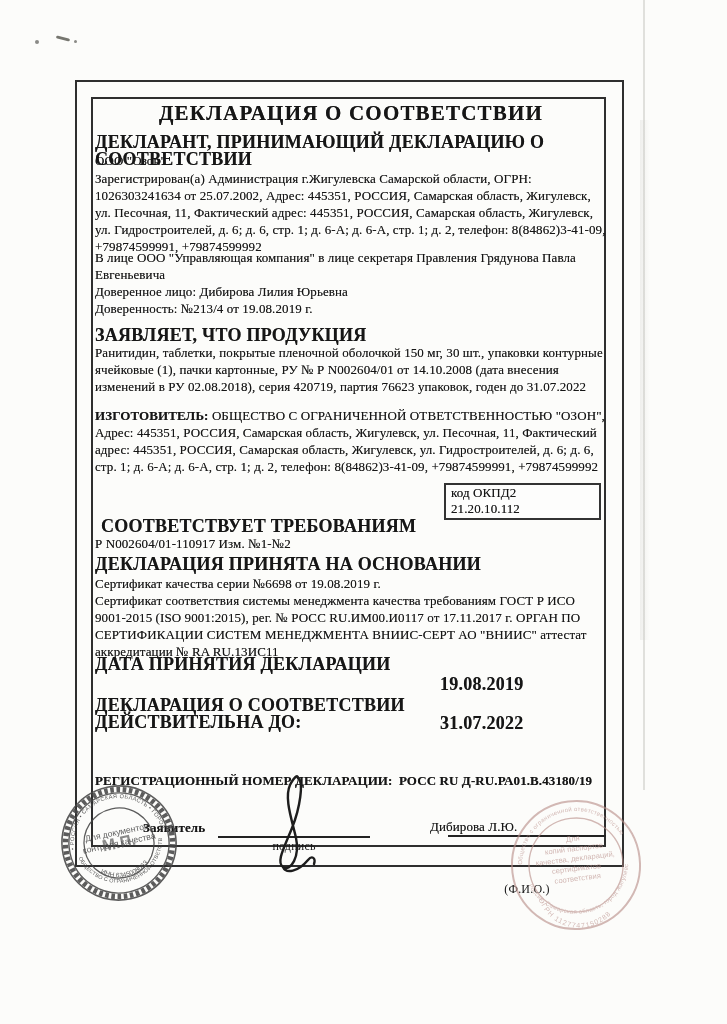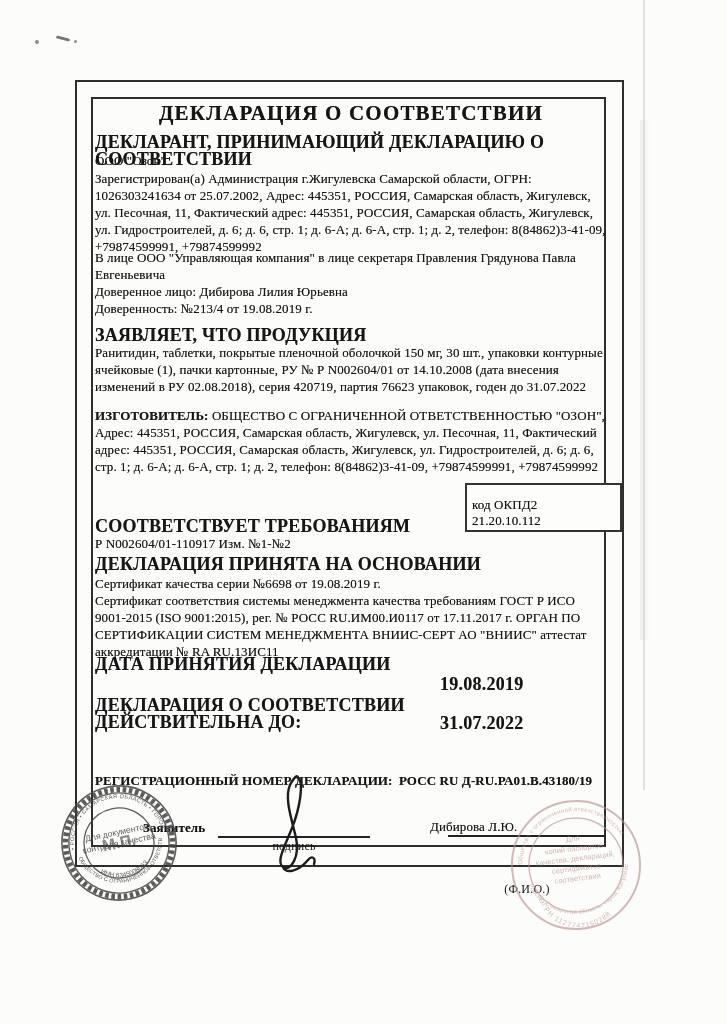--- a/index.html
+++ b/index.html
@@ -16,21 +16,21 @@
   .frame{border:2px solid #2e2e2e;box-sizing:border-box;background:transparent;}
   #outer-frame{left:75px;top:80px;width:549px;height:787px;border-width:2px;}
   #inner-frame{left:91px;top:97px;width:515px;height:750px;border-width:2px;}
   #doc-title{left:95px;top:101px;width:512px;text-align:center;
      font-size:21px;font-weight:bold;letter-spacing:1.2px;
      text-shadow:0 0 .6px rgba(0,0,0,.7);}
   .block{left:95px;width:512px;}
   .h{font-weight:bold;font-size:18px;letter-spacing:.25px;}
   .value-col{left:440px;}
   #okpd-box{left:444px;top:483px;width:157px;border:2px solid #333;
-     box-sizing:border-box;padding:12px 5px 1px 5px;background:#fdfdfc;margin-left:21px;}
+     box-sizing:border-box;padding:0 5px 1px 5px;background:#fdfdfc;}
   #okpd-box div{font-size:13px;line-height:16px;}
   .sig-line{border-top:2px solid #222;height:0;}
   .caption{font-size:12px;text-align:center;letter-spacing:.2px;}
   .stamp{pointer-events:none;}
   #stamp-left{left:58px;top:782px;width:122px;height:122px;
      transform:rotate(-12deg);opacity:.88;}
   #stamp-right{left:504px;top:793px;width:144px;height:144px;
      transform:rotate(-7deg);opacity:.62;}
   #signature-svg{left:252px;top:768px;width:78px;height:108px;}
   .speck{background:#8a8a86;border-radius:50%;}
@@ -66,21 +66,21 @@
 <div class="abs block txt" style="top:407px;">
   <span class="bold">ИЗГОТОВИТЕЛЬ:</span>
   <span>ОБЩЕСТВО С ОГРАНИЧЕННОЙ ОТВЕТСТВЕННОСТЬЮ "ОЗОН", Адрес: 445351, РОССИЯ, Самарская область, Жигулевск, ул. Песочная, 11, Фактический адрес: 445351, РОССИЯ, Самарская область, Жигулевск, ул. Гидростроителей, д. 6; д. 6, стр. 1; д. 6-А; д. 6-А, стр. 1; д. 2, телефон: 8(84862)3-41-09, +79874599991, +79874599992</span>
 </div>
 
 <div id="okpd-box" class="abs">
   <div class="txt">код ОКПД2</div>
   <div class="txt">21.20.10.112</div>
 </div>
 
-<div class="abs block txt h" style="top:518px;">СООТВЕТСТВУЕТ ТРЕБОВАНИЯМ</div>
+<div class="abs block txt h" style="top:518px;margin-left:6px;">СООТВЕТСТВУЕТ ТРЕБОВАНИЯМ</div>
 <div class="abs block txt" style="top:535px;">Р N002604/01-110917 Изм. №1-№2</div>
 
 <div class="abs block txt h" style="top:556px;">ДЕКЛАРАЦИЯ ПРИНЯТА НА ОСНОВАНИИ</div>
 <div class="abs block txt" style="top:575px;">Сертификат качества серии №6698 от 19.08.2019 г.</div>
 <div class="abs block txt" style="top:592px;">Сертификат соответствия системы менеджмента качества требованиям ГОСТ Р ИСО 9001-2015 (ISO 9001:2015), рег. № РОСС RU.ИМ00.И0117 от 17.11.2017 г. ОРГАН ПО СЕРТИФИКАЦИИ СИСТЕМ МЕНЕДЖМЕНТА ВНИИС-СЕРТ АО "ВНИИС" аттестат аккредитации № RA RU.13ИС11</div>
 
 <div class="abs block txt h" style="top:656px;">ДАТА ПРИНЯТИЯ ДЕКЛАРАЦИИ</div>
 <div class="abs txt h value-col" style="top:668px;margin-top:8px;">19.08.2019</div>
 
 <div class="abs block txt h" style="top:697px;">ДЕКЛАРАЦИЯ О СООТВЕТСТВИИ</div>

